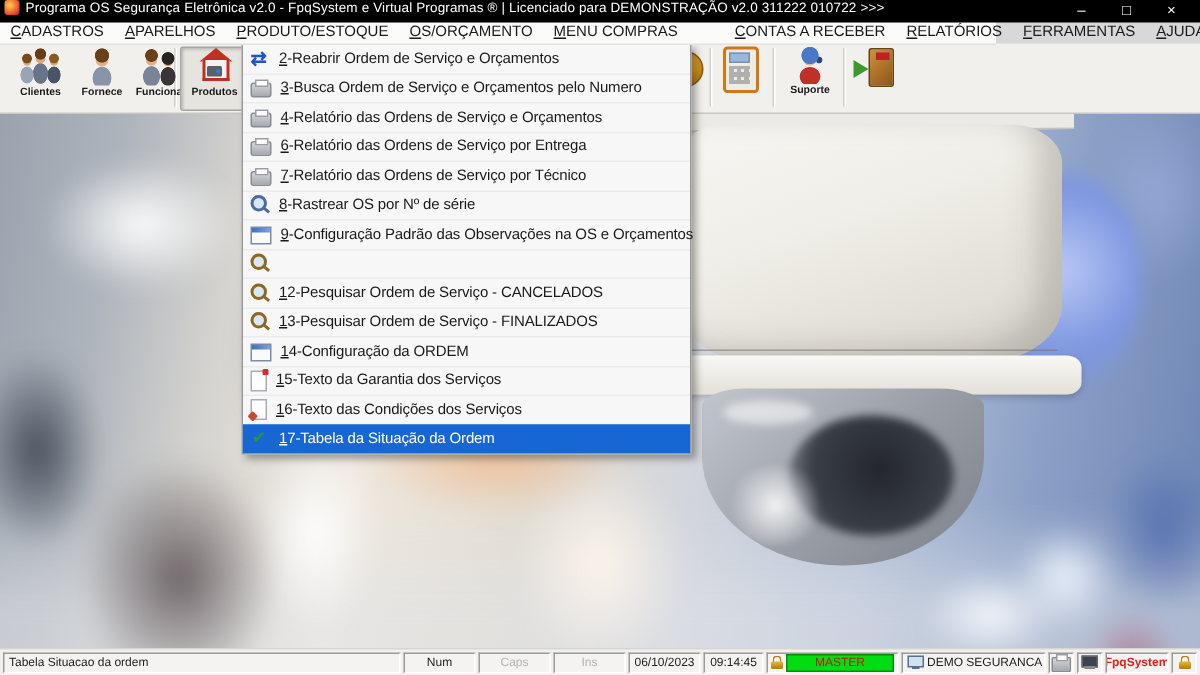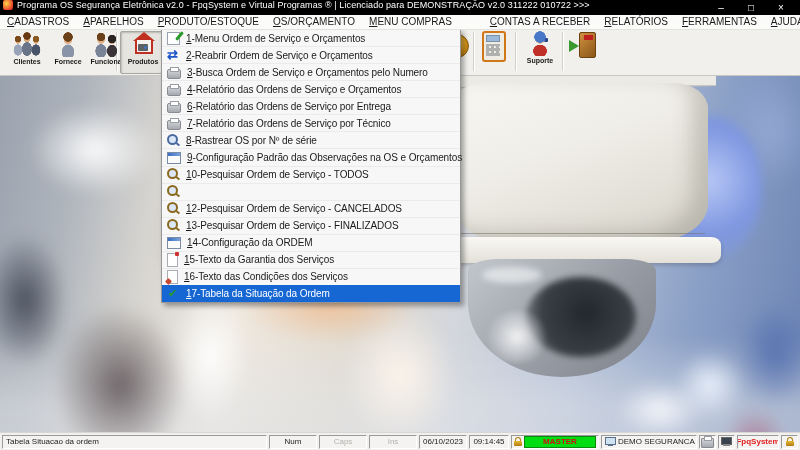--- a/index.html
+++ b/index.html
@@ -9,21 +9,21 @@
   
   .titlebar{position:absolute;left:0;top:0;width:800px;height:15px;background:#000;
             display:flex;align-items:flex-start;color:#fff;font-size:9px;z-index:80}
   .applogo{width:10px;height:10px;margin:0 4px 0 3px;border-radius:2px;
            background:radial-gradient(circle at 35% 35%,#ffd24a,#e8442a 70%,#9a1c10)}
   .title-text{white-space:nowrap;letter-spacing:.1px}
   .wctrls{margin-left:auto;display:flex;align-items:center;height:100%}
   .wbtn{width:30px;text-align:center;font-size:10px;line-height:15px;cursor:default}
   .wbtn.close{margin-right:4px}
   
-  .menubar{position:absolute;left:0;top:15px;width:800px;height:14px;background:#fbfbfa;
+  .menubar{position:absolute;left:0;top:15px;width:664px;height:14px;background:#fbfbfa;
            border-bottom:1px solid #e4e2de;display:flex;align-items:center;
            font-size:10px;color:#1a1a1a;z-index:70}
   .mitem{padding:0 7px;height:14px;line-height:14px;white-space:nowrap}
   .mitem:nth-child(6){margin-left:24px}
   .mitem u{text-decoration:underline}
   
   .toolbar{position:absolute;left:0;top:29px;width:800px;height:46px;background:#f1f0ed;
            border-bottom:1px solid #c9c7c3;z-index:10}
   .tsep{position:absolute;top:3px;width:1px;height:39px;background:#d2d0cc;box-shadow:1px 0 0 #fff}
   .tbtn{position:absolute;top:2px;height:41px;display:flex;flex-direction:column;
@@ -183,21 +183,21 @@
   .sb-panel{height:14px;line-height:13px;background:#f4f3f1;border:1px solid;
     border-color:#9a9a9a #ffffff #ffffff #9a9a9a;box-sizing:border-box;
     padding:0 3px;white-space:nowrap;overflow:hidden;display:flex;align-items:center;gap:2px}
   .sb-msg{flex:1}
   .sb-key{width:48px;justify-content:center}
   .sb-key.off{color:#b4b2ae}
   .sb-date{width:48px;justify-content:center}
   .sb-time{width:40px;justify-content:center}
   .sb-master{width:88px;padding:0 2px}
   .master-box{flex:1;height:10px;background:#00dd12;border:1px solid #0a8a0a;color:#cf1010;
-    font-weight:bold;text-align:center;line-height:9px;font-size:8px}
+    font-weight:normal;text-align:center;line-height:9px;font-size:8px}
   .sb-company{width:96px}
   .sb-iconpanel{width:17px;justify-content:center}
   .sb-brand{width:42px;justify-content:center;color:#e02020;font-weight:bold}
   .lock-icon-s{width:8px;height:9px;position:relative;flex-shrink:0}
   .lock-icon-s::before{content:"";position:absolute;left:1px;top:0;width:4px;height:4px;
     border:1.5px solid #b08018;border-bottom:none;border-radius:3px 3px 0 0}
   .lock-icon-s::after{content:"";position:absolute;left:0;top:4px;width:8px;height:5px;
     background:linear-gradient(#e8b830,#b07c14);border-radius:1px}
   .pc-icon-s{width:11px;height:9px;position:relative;flex-shrink:0}
   .pc-icon-s::before{content:"";position:absolute;left:0;top:0;width:9px;height:6px;
@@ -283,24 +283,20 @@
   <div class="cam-mount"></div>
   <div class="cam-body"></div>
   <div class="cam-seam"></div>
   <div class="cam-rim"></div>
   <div class="cam-dome"></div>
   <div class="dome-sheen"></div>
 </div>
 
 <div class="dropdown">
     <div class="drow">
-      <span class="micon form-edit-icon"></span>
-      <span><u>1</u>-Menu Ordem de Serviço e Orçamentos</span>
-    </div>
-    <div class="drow">
       <span class="micon swap-arrows-icon"></span>
       <span><u>2</u>-Reabrir Ordem de Serviço e Orçamentos</span>
     </div>
     <div class="drow">
       <span class="micon printer-icon"></span>
       <span><u>3</u>-Busca Ordem de Serviço e Orçamentos pelo Numero</span>
     </div>
     <div class="drow">
       <span class="micon printer-icon"></span>
       <span><u>4</u>-Relatório das Ordens de Serviço e Orçamentos</span>
@@ -313,24 +309,20 @@
       <span class="micon printer-icon"></span>
       <span><u>7</u>-Relatório das Ordens de Serviço por Técnico</span>
     </div>
     <div class="drow">
       <span class="micon search-doc-icon"></span>
       <span><u>8</u>-Rastrear OS por Nº de série</span>
     </div>
     <div class="drow">
       <span class="micon window-icon"></span>
       <span><u>9</u>-Configuração Padrão das Observações na OS e Orçamentos</span>
-    </div>
-    <div class="drow">
-      <span class="micon search-icon"></span>
-      <span><u>1</u>0-Pesquisar Ordem de Serviço - TODOS</span>
     </div>
     <div class="drow">
       <span class="micon search-icon"></span>
     </div>
     <div class="drow">
       <span class="micon search-icon"></span>
       <span><u>1</u>2-Pesquisar Ordem de Serviço - CANCELADOS</span>
     </div>
     <div class="drow">
       <span class="micon search-icon"></span>

